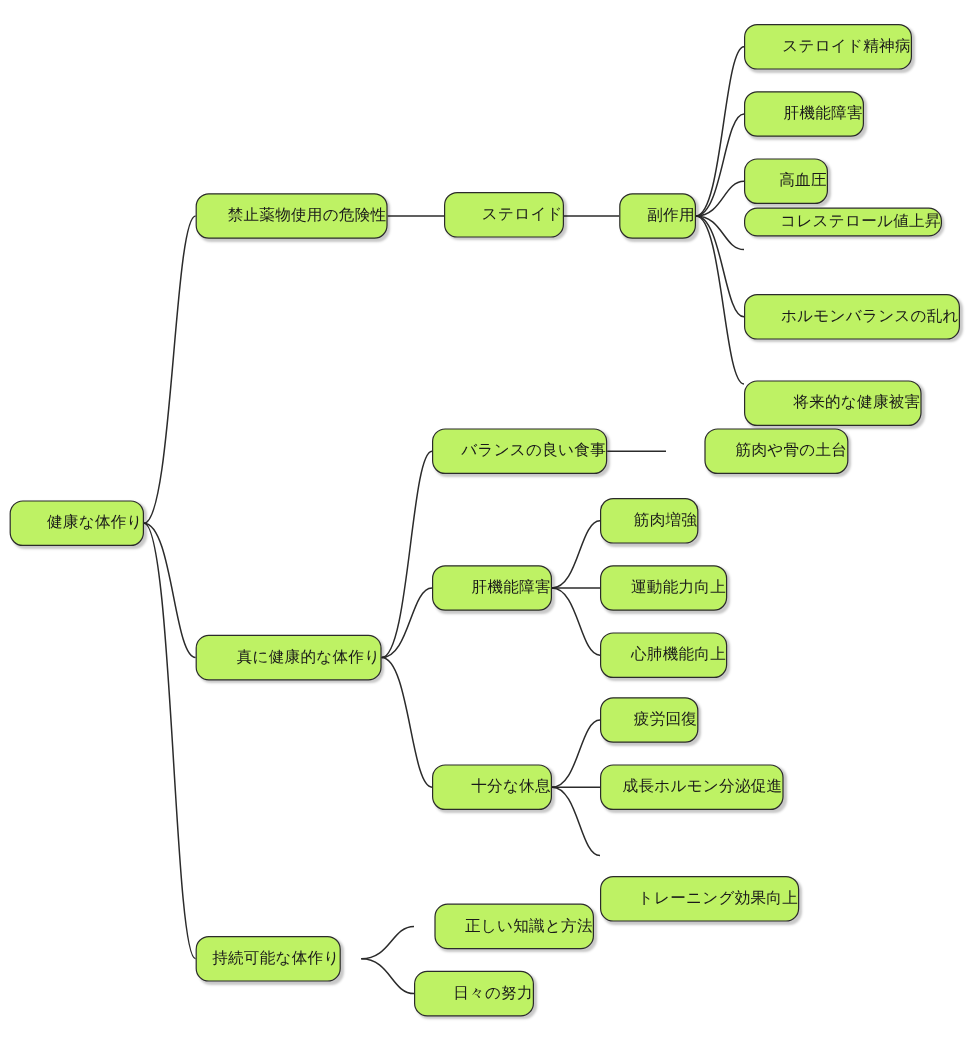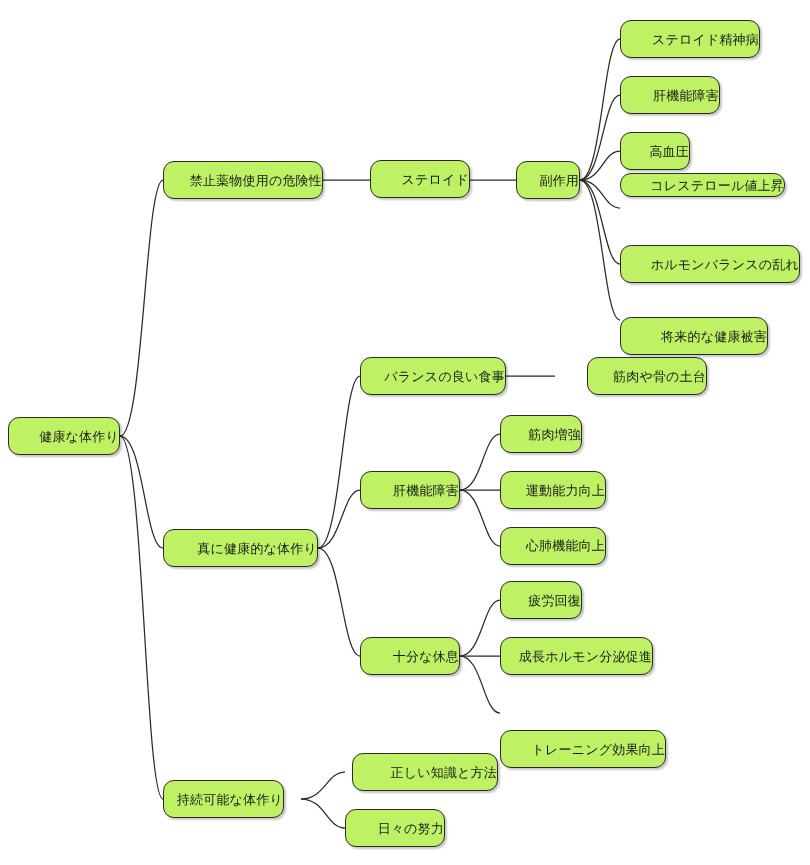--- a/index.html
+++ b/index.html
@@ -138,20 +138,20 @@
       </div>
       <div class="node" style="left: 500px; top: 637px; width: 153px; height: 38px;">
         <span class="node-label">成長ホルモン分泌促進</span>
       </div>
       <div class="node" style="left: 500px; top: 694px; width: 166px; height: 38px; margin-top: 36px;">
         <span class="node-label">トレーニング効果向上</span>
       </div>
       <div class="node" style="left: 163px; top: 780px; width: 121px; height: 38px;">
         <span class="node-label">持続可能な体作り</span>
       </div>
-      <div class="node" style="left: 352px; top: 753px; width: 146px; height: 38px;">
+      <div class="node" style="left: 362px; top: 753px; width: 133px; height: 38px;">
         <span class="node-label">正しい知識と方法</span>
       </div>
       <div class="node" style="left: 345px; top: 809px; width: 100px; height: 38px;">
         <span class="node-label">日々の努力</span>
       </div>
     </div>
 </div>
 
 </body></html>

